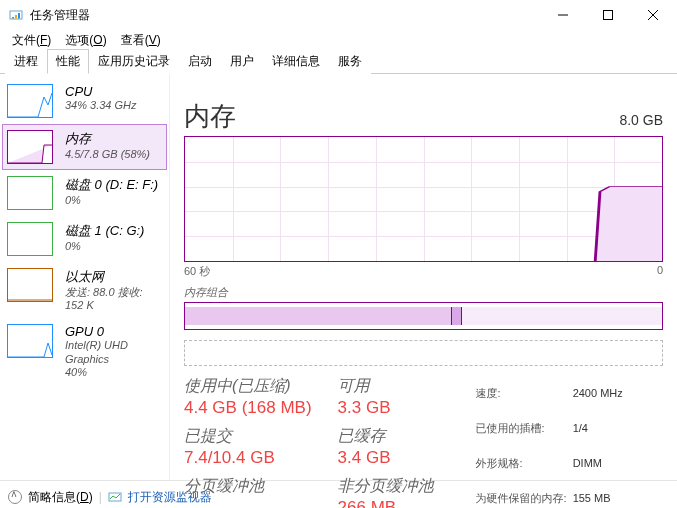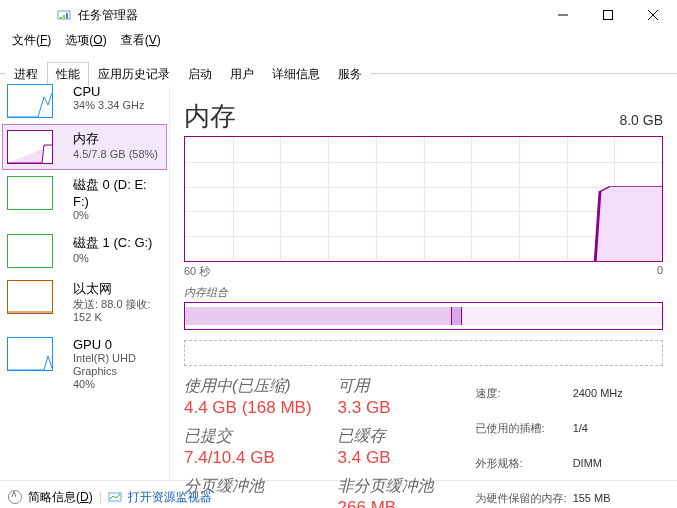--- a/index.html
+++ b/index.html
@@ -1,30 +1,30 @@
 <!DOCTYPE html>
 <html><head>
 <meta charset="utf-8">
 <style>
 * { box-sizing: border-box; margin: 0; padding: 0; font-family: "Segoe UI", "Microsoft YaHei", sans-serif; }
 body { background: #fff; width: 677px; height: 508px; overflow: hidden; font-size: 12px; color: #000; }
-.titlebar { height: 30px; display: flex; align-items: center; padding: 0 2px 0 8px; margin-left: 48px; }
+.titlebar { height: 30px; display: flex; align-items: center; padding: 0 2px 0 8px; }
 .titlebar .icon { width:16px; height:16px; margin-right:6px; display:inline-flex; align-items:center; justify-content:center;}
 .titlebar .title { font-size: 12px; }
 .titlebar .spacer { flex:1; }
 .win-btn { width:45px; height:30px; display:flex; align-items:center; justify-content:center; }
 .menubar { height: 20px; display:flex; align-items:center; padding: 0 6px; gap: 2px; }
 .menubar .menuitem { padding: 2px 6px; font-size: 12px; }
 .menubar .menuitem u { text-decoration: underline; }
 .tabs { height:24px; display:flex; align-items:flex-end; padding:0 5px; border-bottom:1px solid #ccc; gap:0; }
-.tab { padding:3px 8px; font-size:12px; border:1px solid transparent; position:relative; top:14px; background:#fff;}
+.tab { padding:3px 8px; font-size:12px; border:1px solid transparent; position:relative; top:1px; background:#fff;}
 .tab.active { border:1px solid #ccc; border-bottom:1px solid #fff; }
 .content { display:flex; height: calc(508px - 30px - 20px - 24px - 28px); }
 .sidebar { width:170px; border-right:1px solid #eee; overflow:hidden; padding-top:4px;}
-.sb-item { display:flex; align-items:flex-start; padding:5px 6px 5px 4px; gap:20px; border:1px solid transparent; margin:0 2px;}
+.sb-item { display:flex; align-items:flex-start; padding:5px 6px 5px 4px; gap:12px; border:1px solid transparent; margin:0 2px;font-style:italic;}
 .sb-item.selected { background:#f3e8f9; border:1px solid #c080d8; }
 .sb-graph { width:46px; height:34px; border:1px solid; flex-shrink:0; position:relative; background:#fff;}
 .sb-text .t1 { font-size:13px; }
 .sb-text .t2 { font-size:11px; color:#555; line-height:1.2; }
 .main { flex:1; padding:10px 14px 0 14px; position:relative; }
 .hdr { display:flex; align-items:baseline; justify-content:space-between; }
 .hdr .h1 { font-size:26px; font-weight:400; color:#333;}
 .hdr .h2 { font-size:14px; color:#333;margin-top:28px; }
 .chart-label { font-size:11px; color:#666; display:flex; justify-content:space-between; margin-top:4px;}
 .chart-main { height:126px; border:1px solid #8b008b; margin-top:2px; position:relative; background:#fff;}

